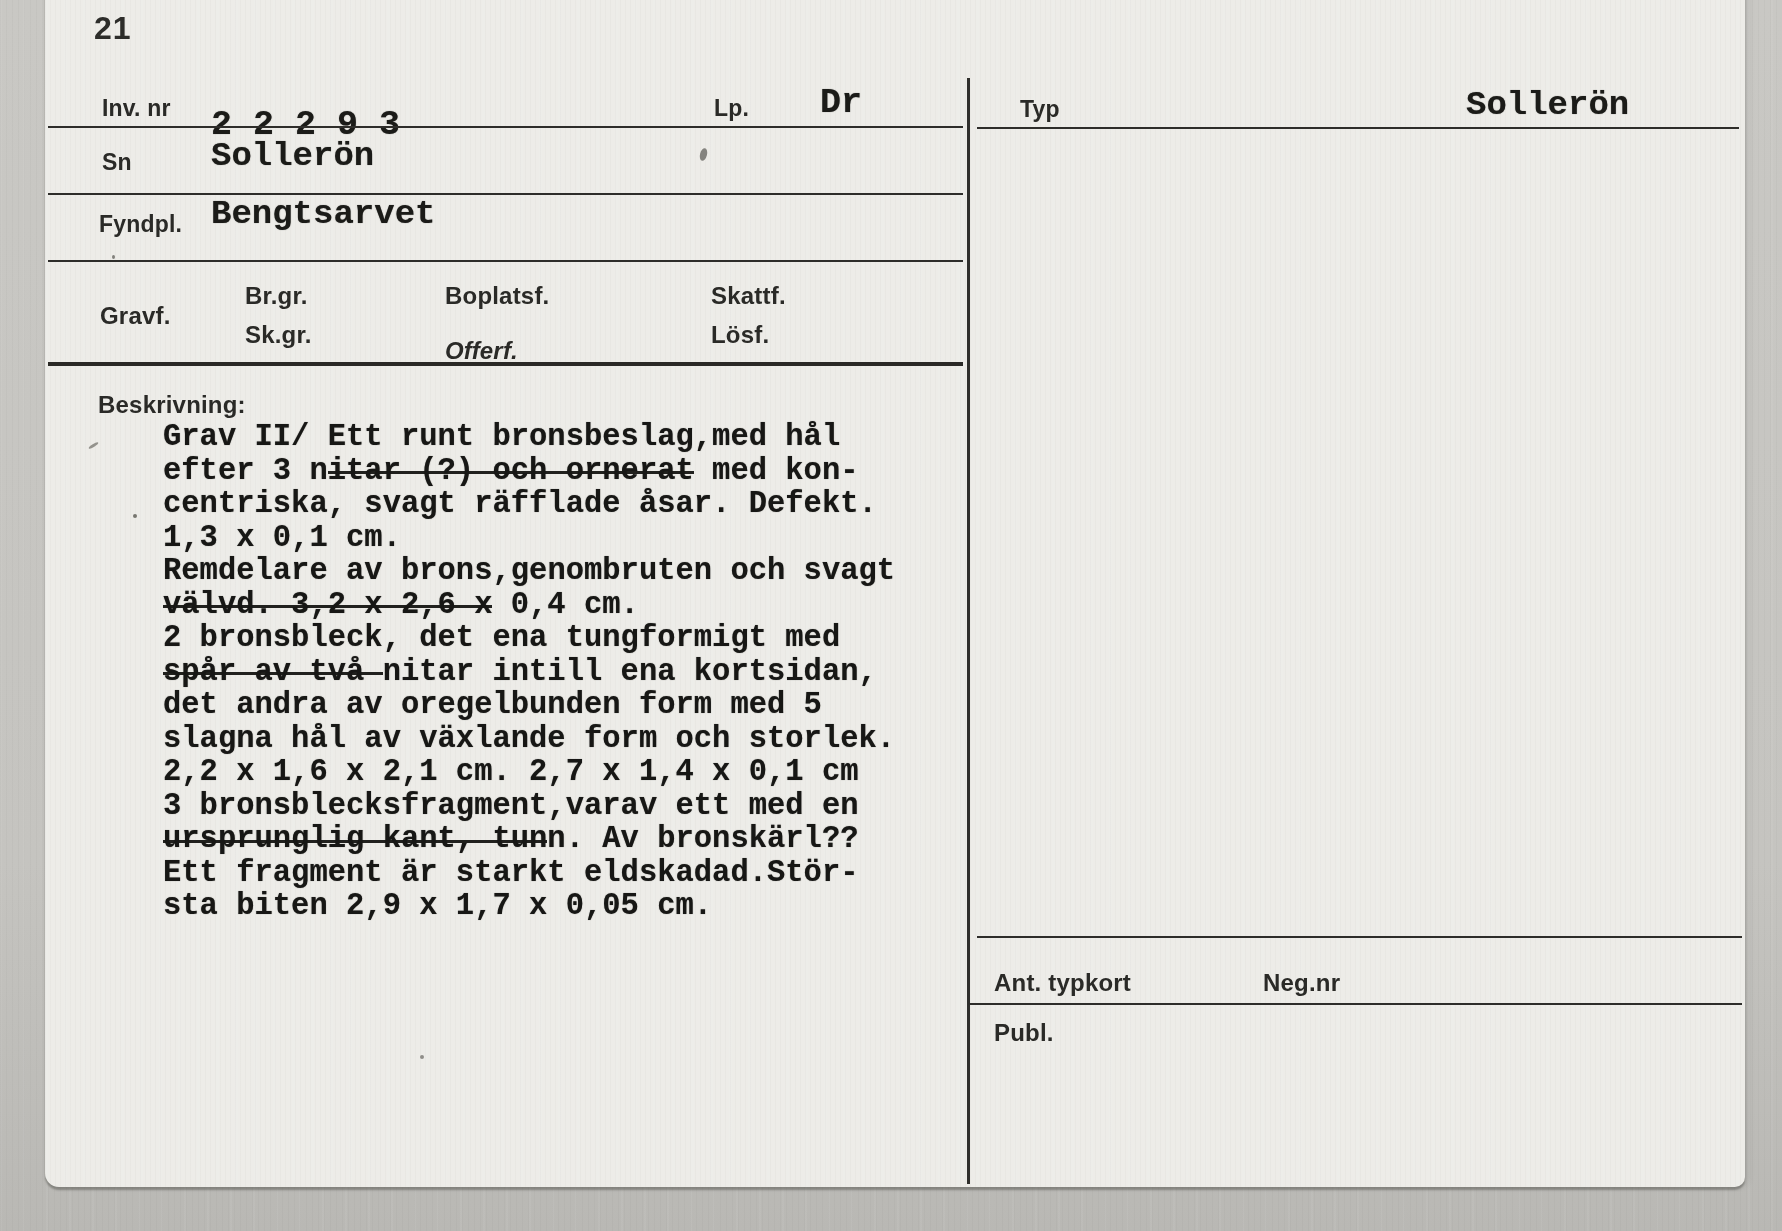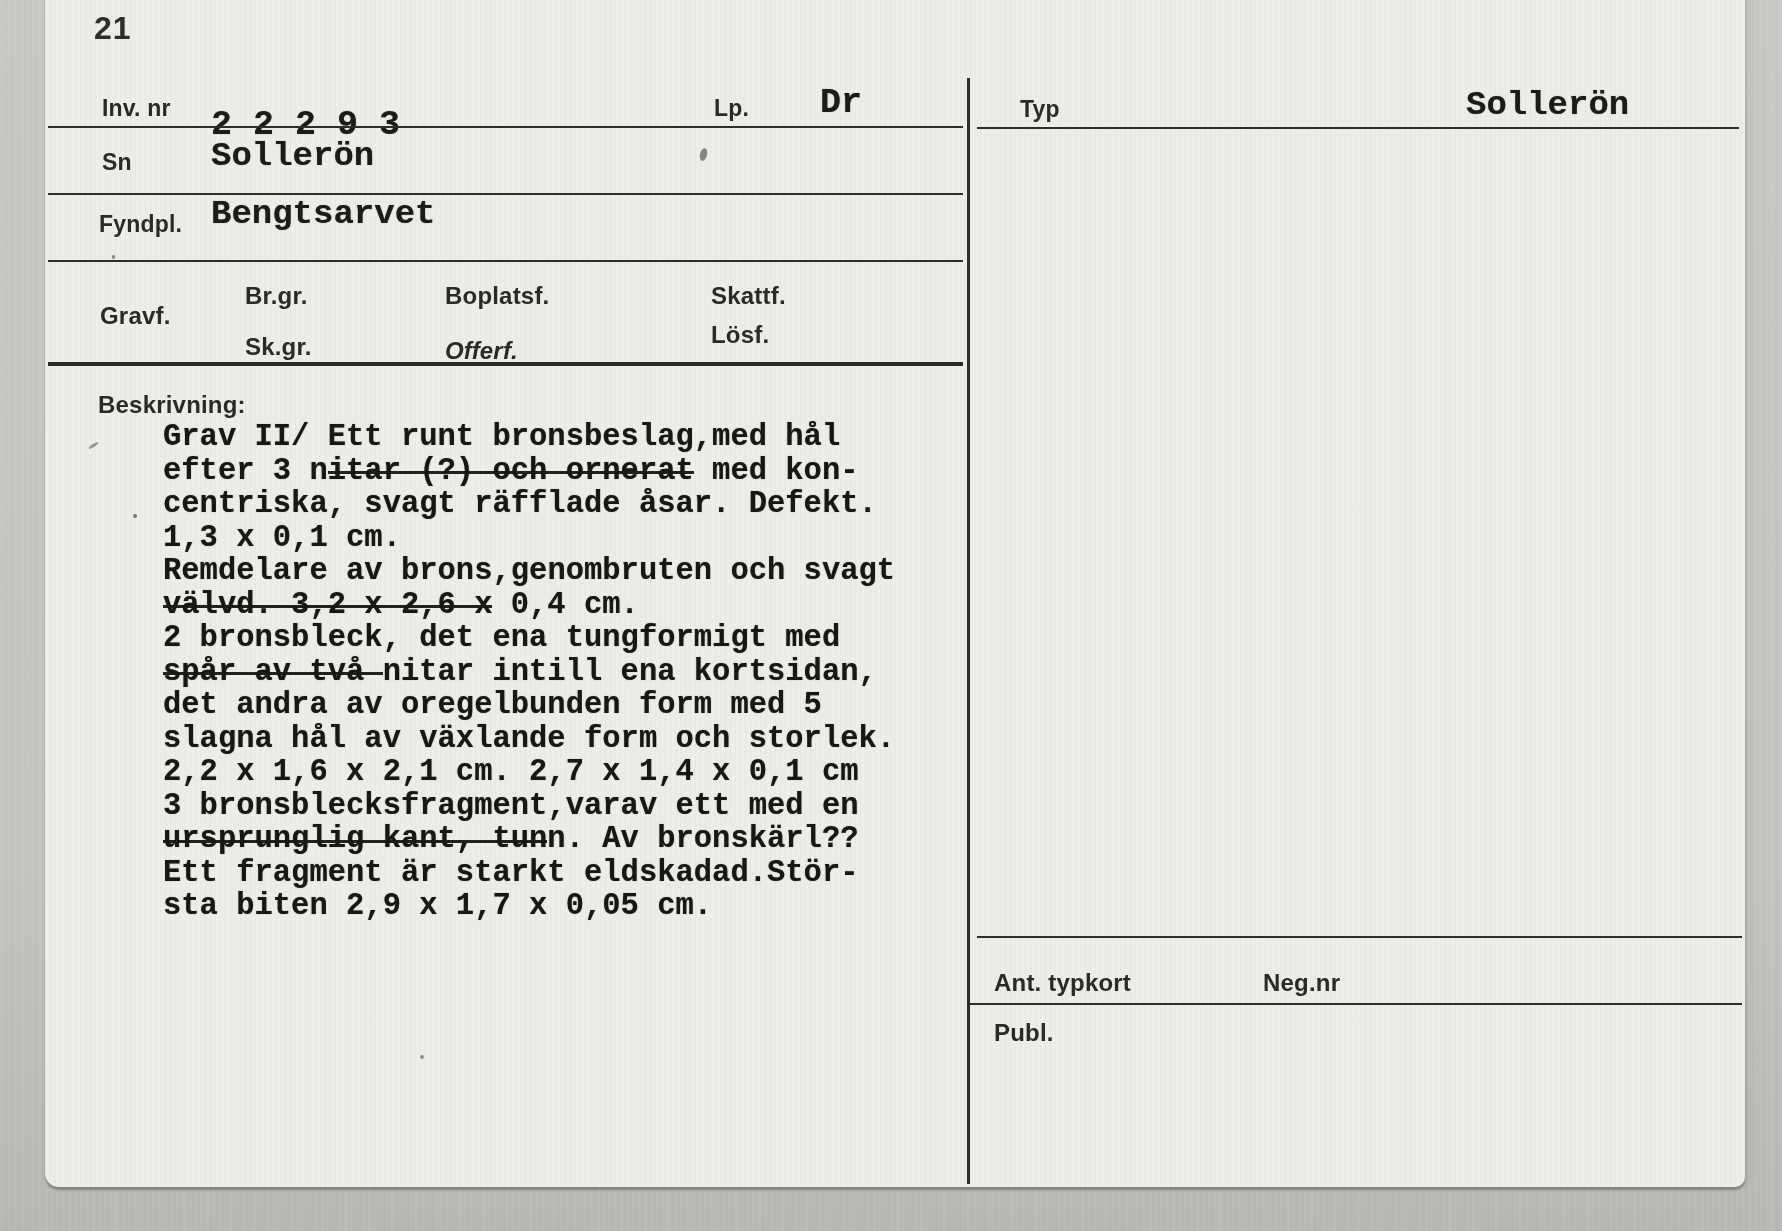--- a/index.html
+++ b/index.html
@@ -77,21 +77,21 @@
 <div class="abs lbl" style="left:102px;top:149px;">Sn</div>
 <div class="abs typed" style="left:211px;top:137px;">Sollerön</div>
 <div class="rule dark" style="left:48px;top:193px;width:915px;"></div>
 
 <div class="abs lbl" style="left:99px;top:211px;">Fyndpl.</div>
 <div class="abs typed" style="left:211px;top:195px;">Bengtsarvet</div>
 <div class="rule dark" style="left:48px;top:260px;width:915px;"></div>
 
 <div class="abs lbl big" style="left:100px;top:302px;">Gravf.</div>
 <div class="abs lbl big" style="left:245px;top:282px;">Br.gr.</div>
-<div class="abs lbl big" style="left:245px;top:321px;margin-top:12px;">Sk.gr.</div>
+<div class="abs lbl big" style="left:245px;top:321px;">Sk.gr.</div>
 <div class="abs lbl big" style="left:445px;top:282px;">Boplatsf.</div>
 <div class="abs lbl big" style="left:445px;top:337px;font-style:italic;">Offerf.</div>
 <div class="abs lbl big" style="left:711px;top:282px;">Skattf.</div>
 <div class="abs lbl big" style="left:711px;top:321px;">Lösf.</div>
 <div class="rule thick" style="left:48px;top:362px;width:915px;"></div>
 
 <div class="abs lbl big" style="left:98px;top:383px;margin-top:8px;">Beskrivning:</div>
 <div class="abs desc" style="left:163px;top:421px;"><div class="tline"><span>Grav II/ </span><span class="u">Ett runt bronsbeslag</span><span>,med hål</span></div><div class="tline"><span>efter 3 nitar (?) och ornerat med kon-</span></div><div class="tline"><span>centriska, svagt räfflade åsar. Defekt.</span></div><div class="tline"><span>1,3 x 0,1 cm.</span></div><div class="tline"><span class="u">Remdelare av brons</span><span>,genombruten och svagt</span></div><div class="tline"><span>välvd. 3,2 x 2,6 x 0,4 cm.</span></div><div class="tline"><span class="u">2 bronsbleck</span><span>, det ena tungformigt med</span></div><div class="tline"><span>spår av två nitar intill ena kortsidan,</span></div><div class="tline"><span>det andra av oregelbunden form med 5</span></div><div class="tline"><span>slagna hål av växlande form och storlek.</span></div><div class="tline"><span>2,2 x 1,6 x 2,1 cm. 2,7 x 1,4 x 0,1 cm</span></div><div class="tline"><span class="u">3 bronsblecksfragment</span><span>,varav ett med en</span></div><div class="tline"><span>ursprunglig kant, tunn. Av bronskärl??</span></div><div class="tline"><span>Ett fragment är starkt eldskadad.Stör-</span></div><div class="tline"><span>sta biten 2,9 x 1,7 x 0,05 cm.</span></div></div>
 
 <div class="rule dark" style="left:977px;top:936px;width:765px;"></div>

